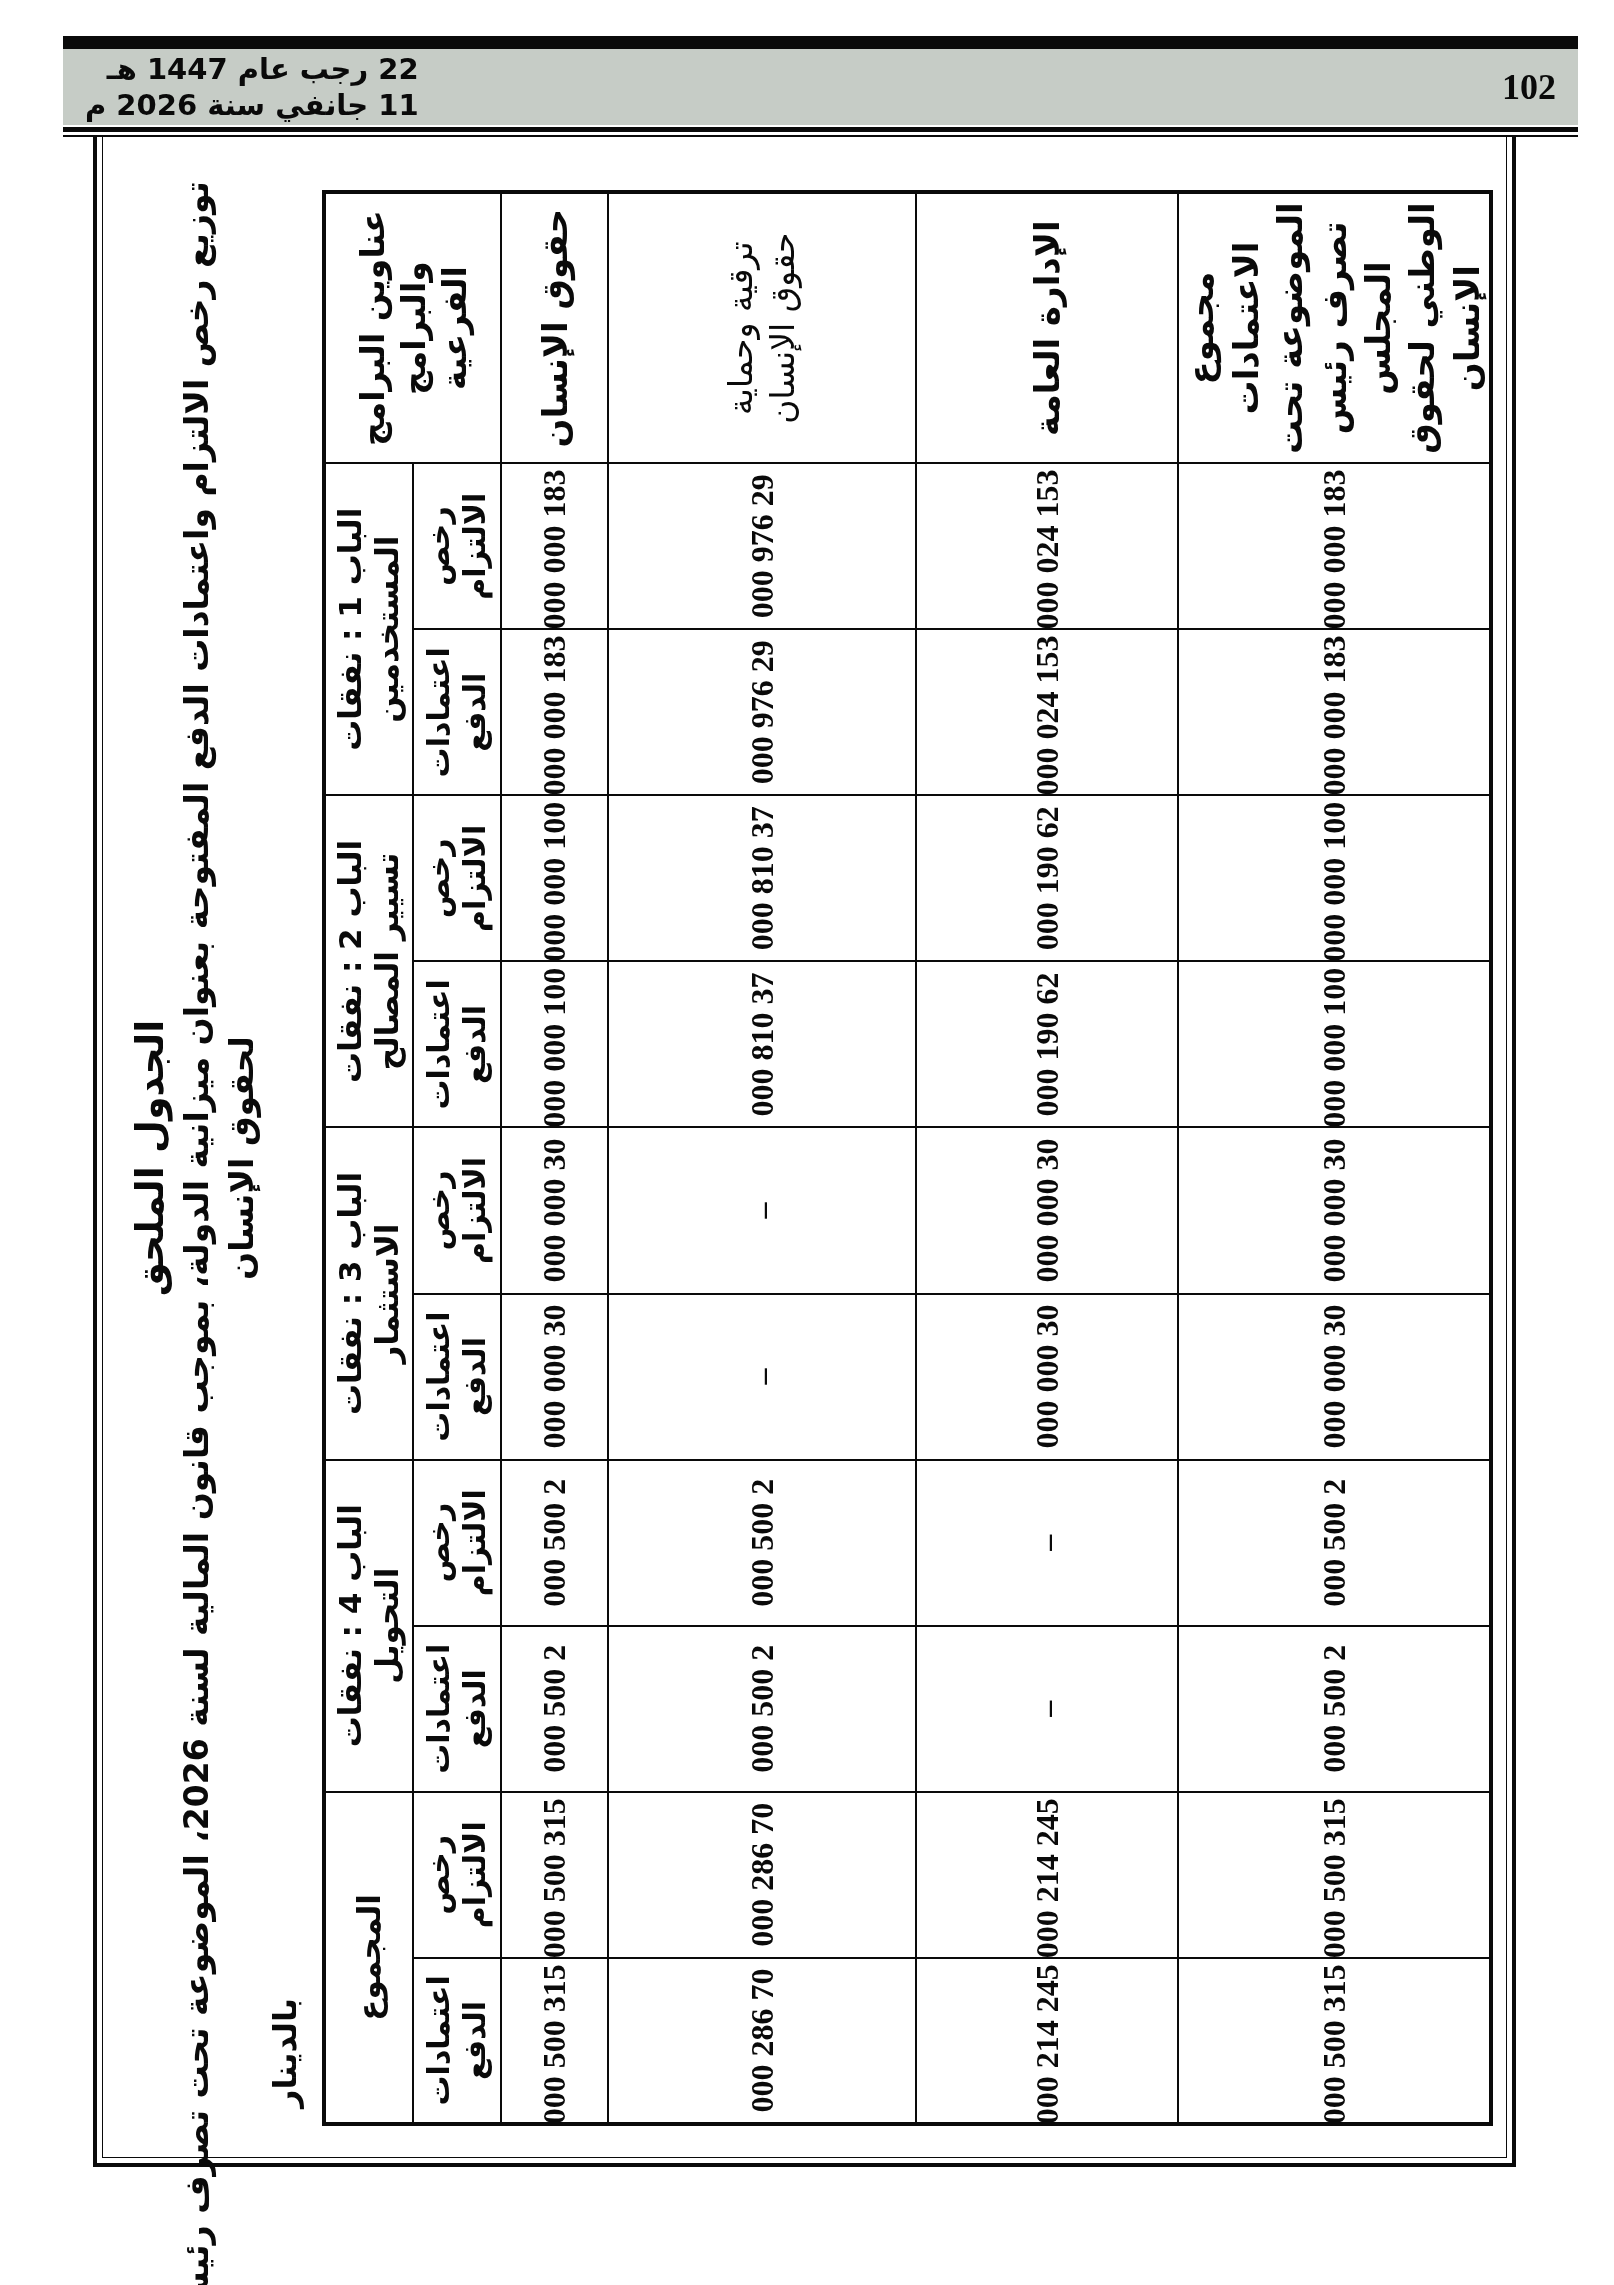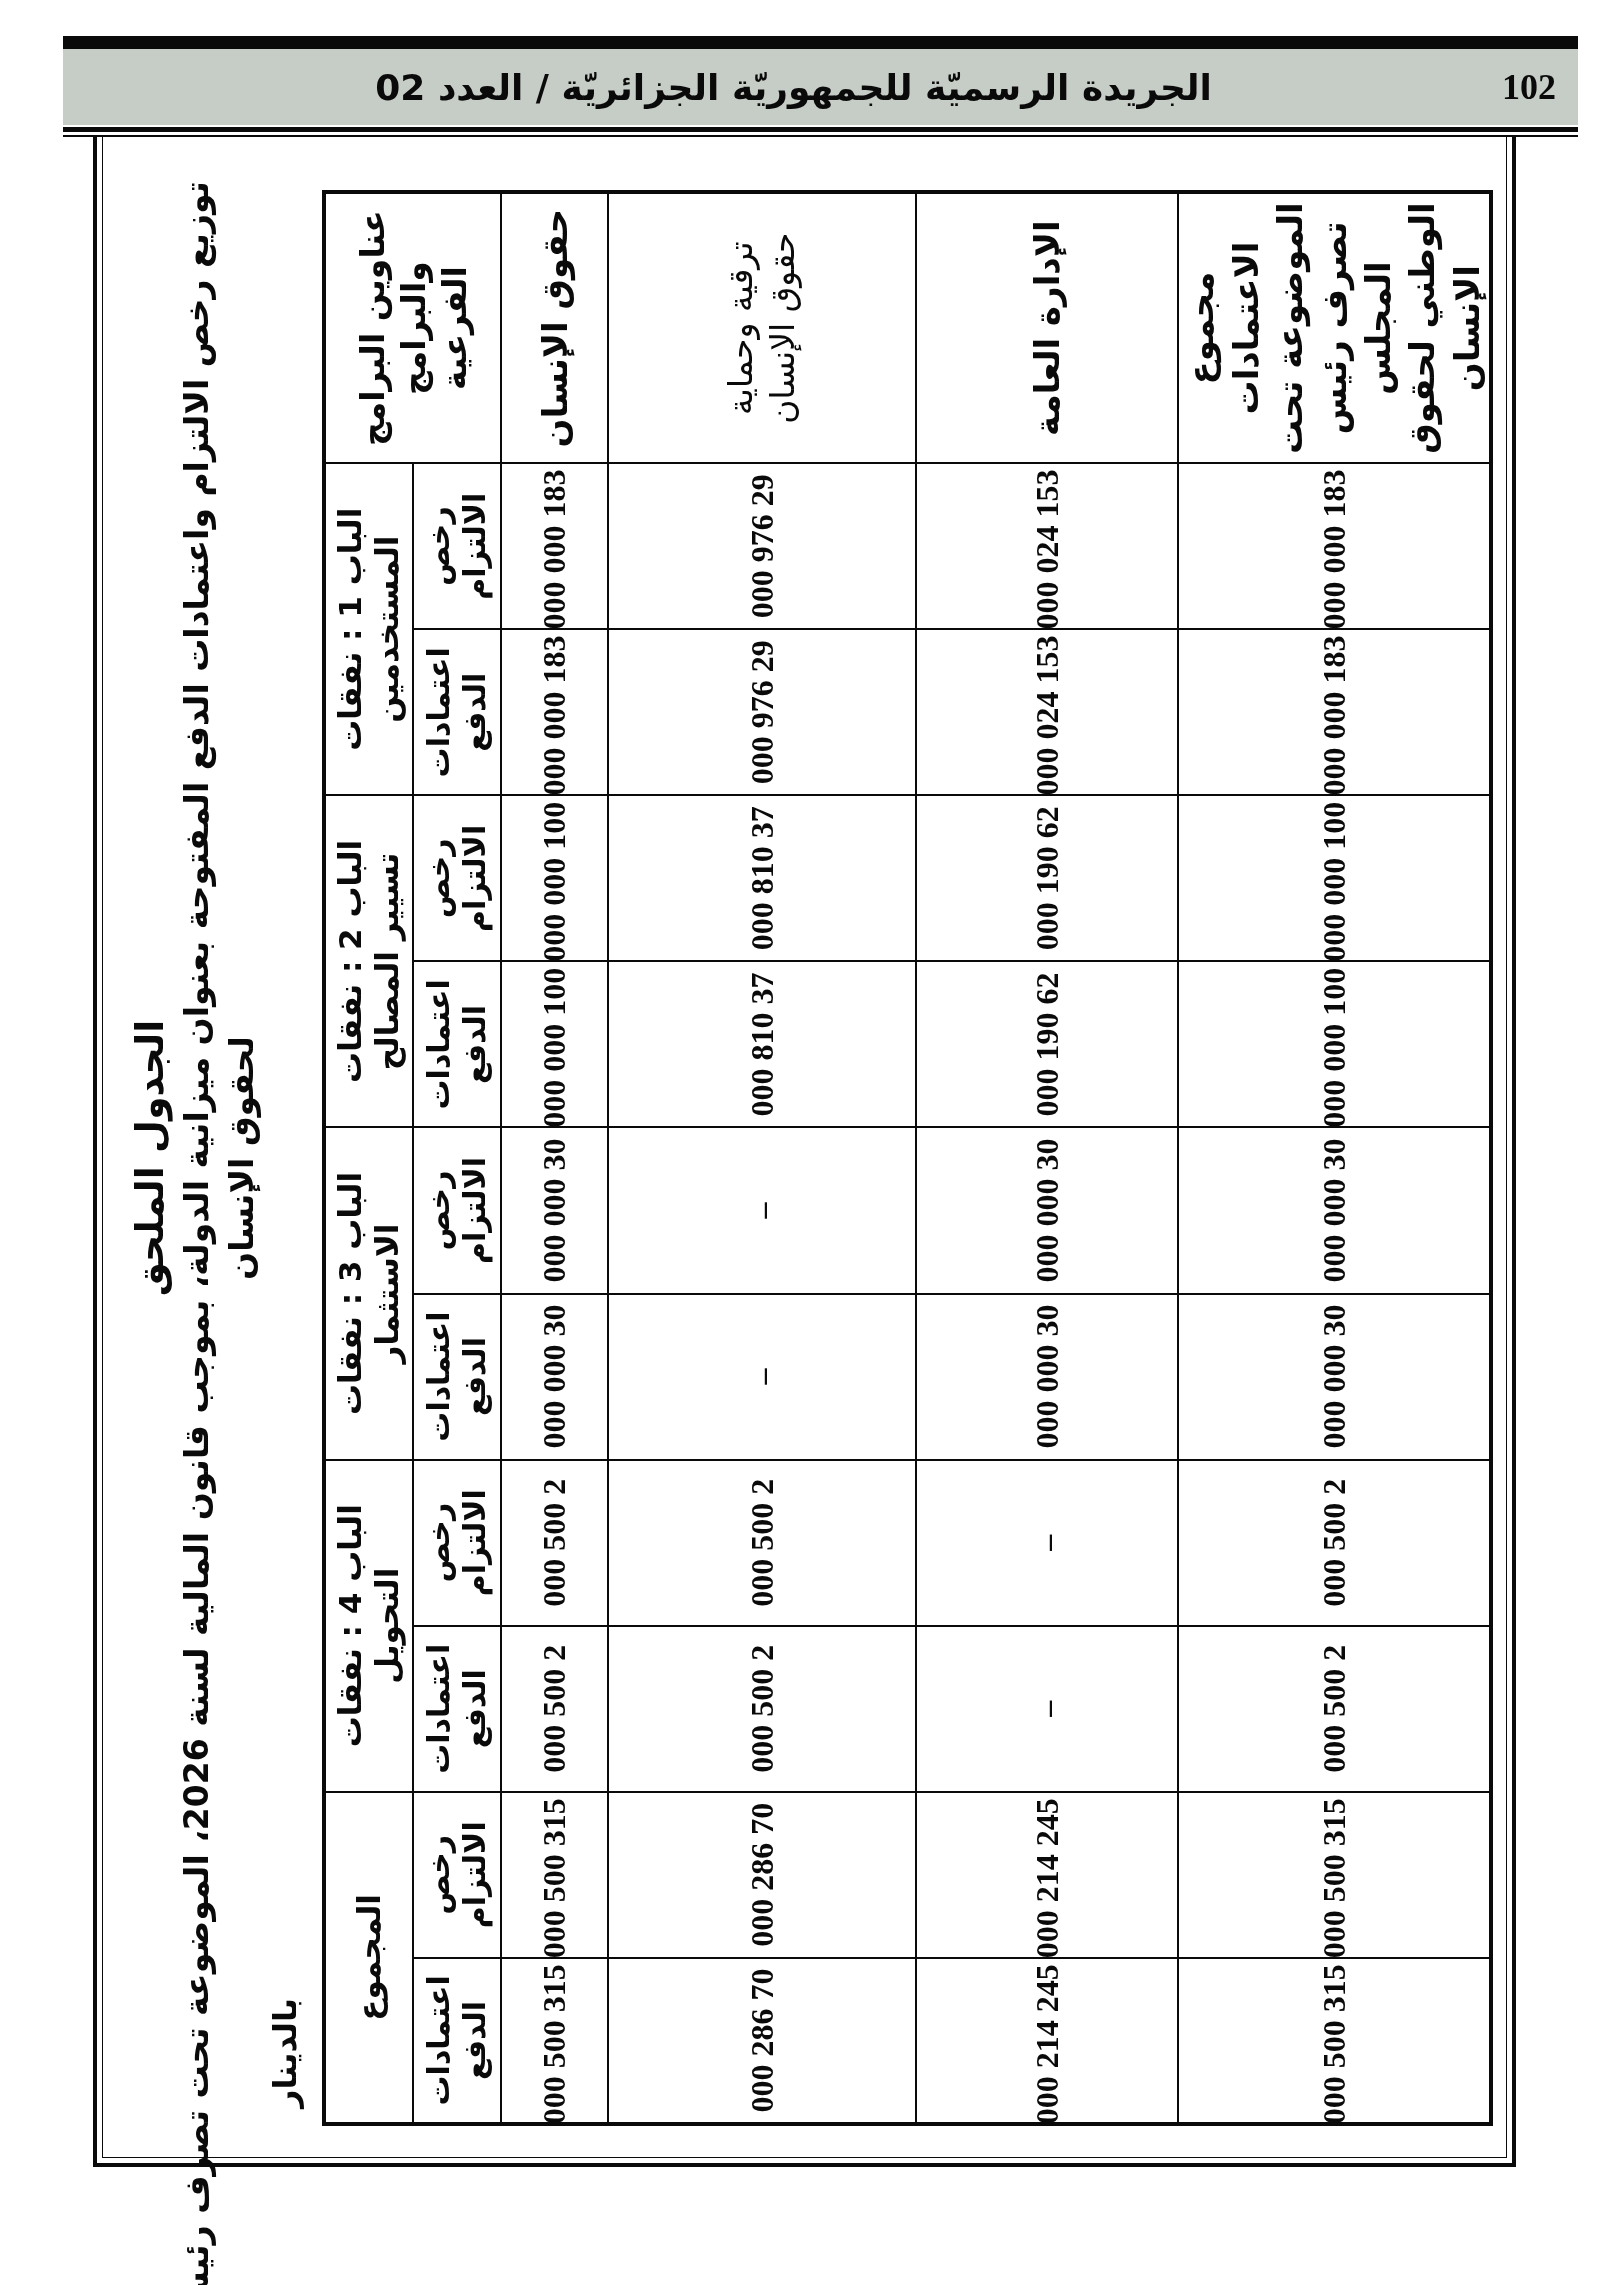--- a/index.html
+++ b/index.html
@@ -60,21 +60,24 @@
 </style>
 </head>
 <body>
 
 <div class="page">
 
   <div class="topbar"></div>
 
   <div class="masthead">
     <div class="page-number">102</div>
-    <div class="gazette-title">الجريدة الرسميّة للجمهوريّة الجزائريّة / العدد 02</div>
+    <div class="mast-dates">
+      <div>22 رجب عام 1447 هـ</div>
+      <div>11 جانفي سنة 2026 م</div>
+    </div>
   </div>
 
   <div class="mast-rule1"></div>
   <div class="mast-rule2"></div>
 
   <div class="frame">
     <div class="frame-inner"></div>
   </div>
 
   <div class="rot-outer">

